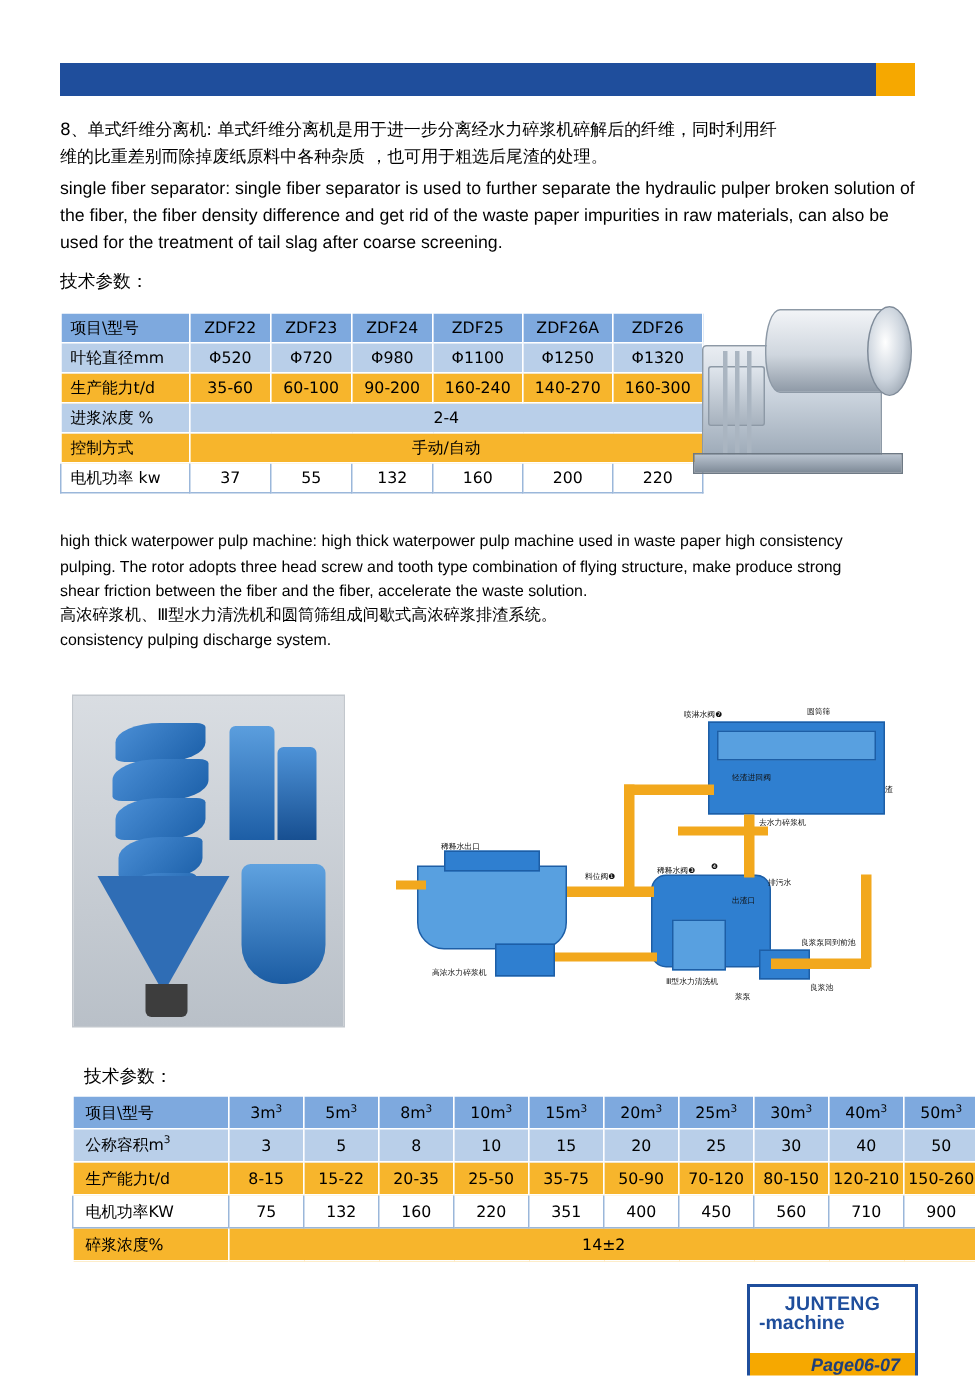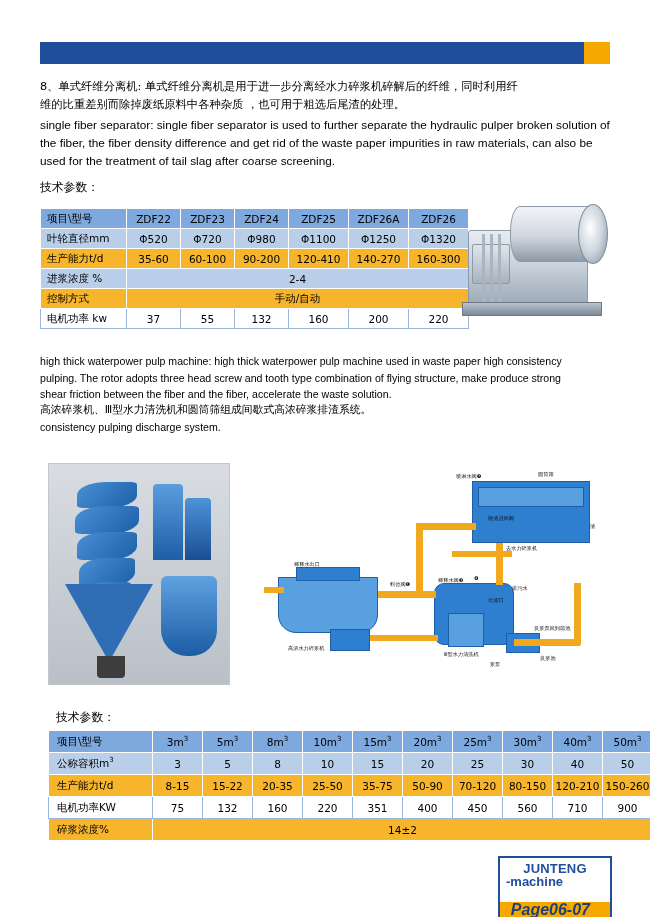--- a/index.html
+++ b/index.html
@@ -258,25 +258,25 @@
     text-align: left;
     padding-left: 6px;
     line-height: 14px;
   }
   .footer .pageno {
     position: absolute;
     left: 0; bottom: 0;
     width: 110px; height: 16px;
     background: #f6a800;
     color: #1f3f7a;
-    font-size: 16px;
+    font-size: 12px;
     font-style: italic;
     font-weight: bold;
     text-align: right;
-    padding-right: 20px;
+    padding-right: 10px;
     line-height: 16px;
   }
 </style>
 </head>
 <body>
 
 <div class="page">
 
   <div class="topbar">
     <div class="blue"></div>
@@ -317,21 +317,21 @@
         <td>Φ980</td>
         <td>Φ1100</td>
         <td>Φ1250</td>
         <td>Φ1320</td>
       </tr>
       <tr class="row-yellow">
         <td class="lbl">生产能力t/d</td>
         <td>35-60</td>
         <td>60-100</td>
         <td>90-200</td>
-        <td>120-410</td>
+        <td>160-240</td>
         <td>140-270</td>
         <td>160-300</td>
       </tr>
       <tr class="row-lblue">
         <td class="lbl">进浆浓度  %</td>
         <td colspan="6">2-4</td>
       </tr>
       <tr class="row-yellow">
         <td class="lbl">控制方式</td>
         <td colspan="6">手动/自动</td>

